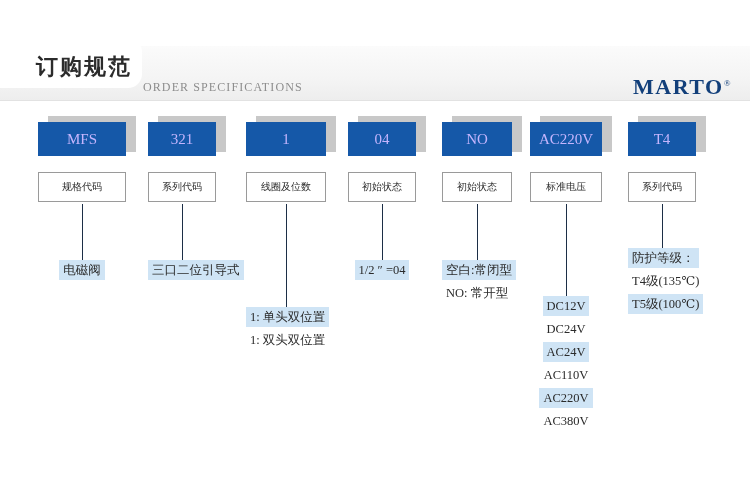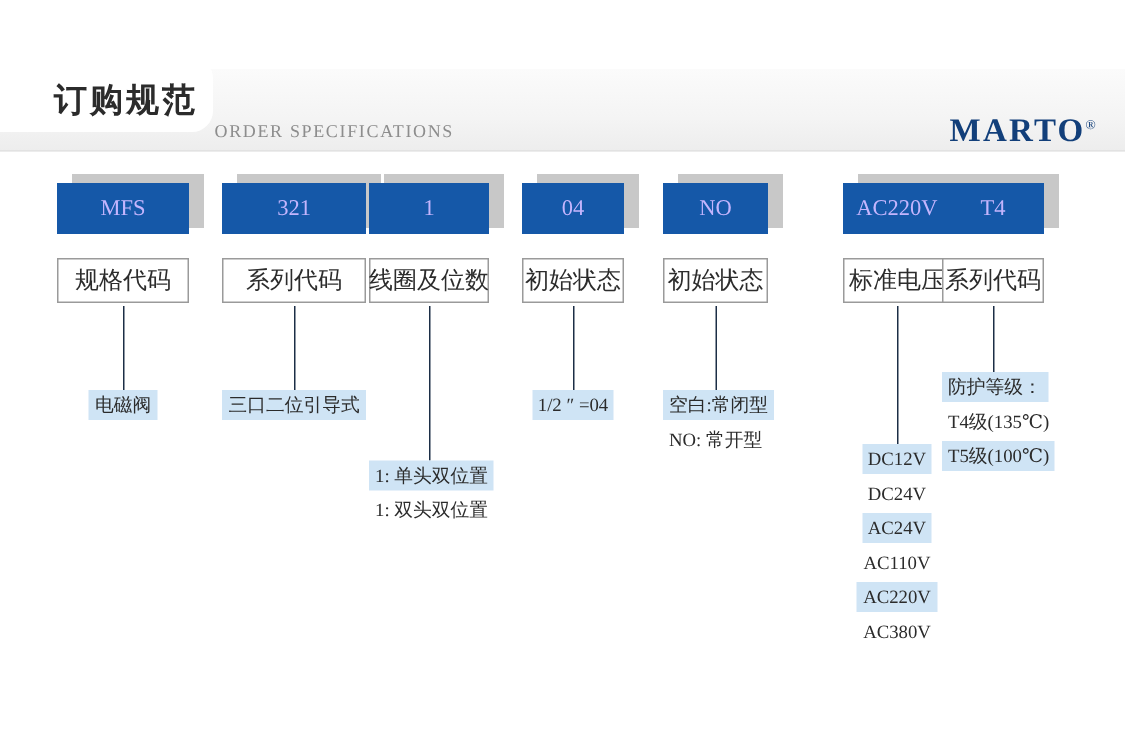--- a/index.html
+++ b/index.html
@@ -52,21 +52,21 @@
     position:absolute;left:0;top:2px;width:100%;height:34px;
     background:#1558a8;
     color:#c4b5fd;font-size:15px;
     display:flex;align-items:center;justify-content:center;
     white-space:nowrap;
   }
 
   .label-box{
     position:absolute;top:52px;left:0;width:100%;height:30px;
     border:1px solid #9a9a9a;background:#ffffff;
-    color:#2c2c2c;font-size:16px;
+    color:#2c2c2c;font-size:10px;
     display:flex;align-items:center;justify-content:center;
     white-space:nowrap;box-sizing:border-box;
   }
 
   .vline{
     position:absolute;top:84px;left:50%;width:1px;
     background:#1c2e46;
   }
 
   .desc{position:absolute;left:0;width:100%;}
@@ -96,21 +96,21 @@
         <div class="code-wrap">
           <div class="code-shadow"></div>
           <div class="code-box">MFS</div>
         </div>
         <div class="label-box">规格代码</div>
         <div class="vline" style="height: 56px;"></div>
         <div class="desc" style="top: 140px;">
           <div class="desc-line"><span class="desc-item hl">电磁阀</span></div>
         </div>
       </div>
-      <div class="col" style="left: 148px; width: 96px;">
+      <div class="col" style="left: 148px; width: 68px;">
         <div class="code-wrap">
           <div class="code-shadow"></div>
           <div class="code-box">321</div>
         </div>
         <div class="label-box">系列代码</div>
         <div class="vline" style="height: 56px;"></div>
         <div class="desc" style="top: 140px;">
           <div class="desc-line"><span class="desc-item hl">三口二位引导式</span></div>
         </div>
       </div>
@@ -142,21 +142,21 @@
           <div class="code-shadow"></div>
           <div class="code-box">NO</div>
         </div>
         <div class="label-box">初始状态</div>
         <div class="vline" style="height: 56px;"></div>
         <div class="desc" style="top: 140px;">
           <div class="desc-line"><span class="desc-item hl">空白:常闭型</span></div>
           <div class="desc-line"><span class="desc-item">NO: 常开型</span></div>
         </div>
       </div>
-      <div class="col" style="left: 562px; width: 72px; text-decoration: underline;">
+      <div class="col" style="left: 530px; width: 72px; text-decoration: underline;">
         <div class="code-wrap">
           <div class="code-shadow"></div>
           <div class="code-box">AC220V</div>
         </div>
         <div class="label-box">标准电压</div>
         <div class="vline" style="height: 92px;"></div>
         <div class="desc" style="top: 176px;">
           <div class="desc-line"><span class="desc-item hl">DC12V</span></div>
           <div class="desc-line"><span class="desc-item">DC24V</span></div>
           <div class="desc-line"><span class="desc-item hl">AC24V</span></div>

